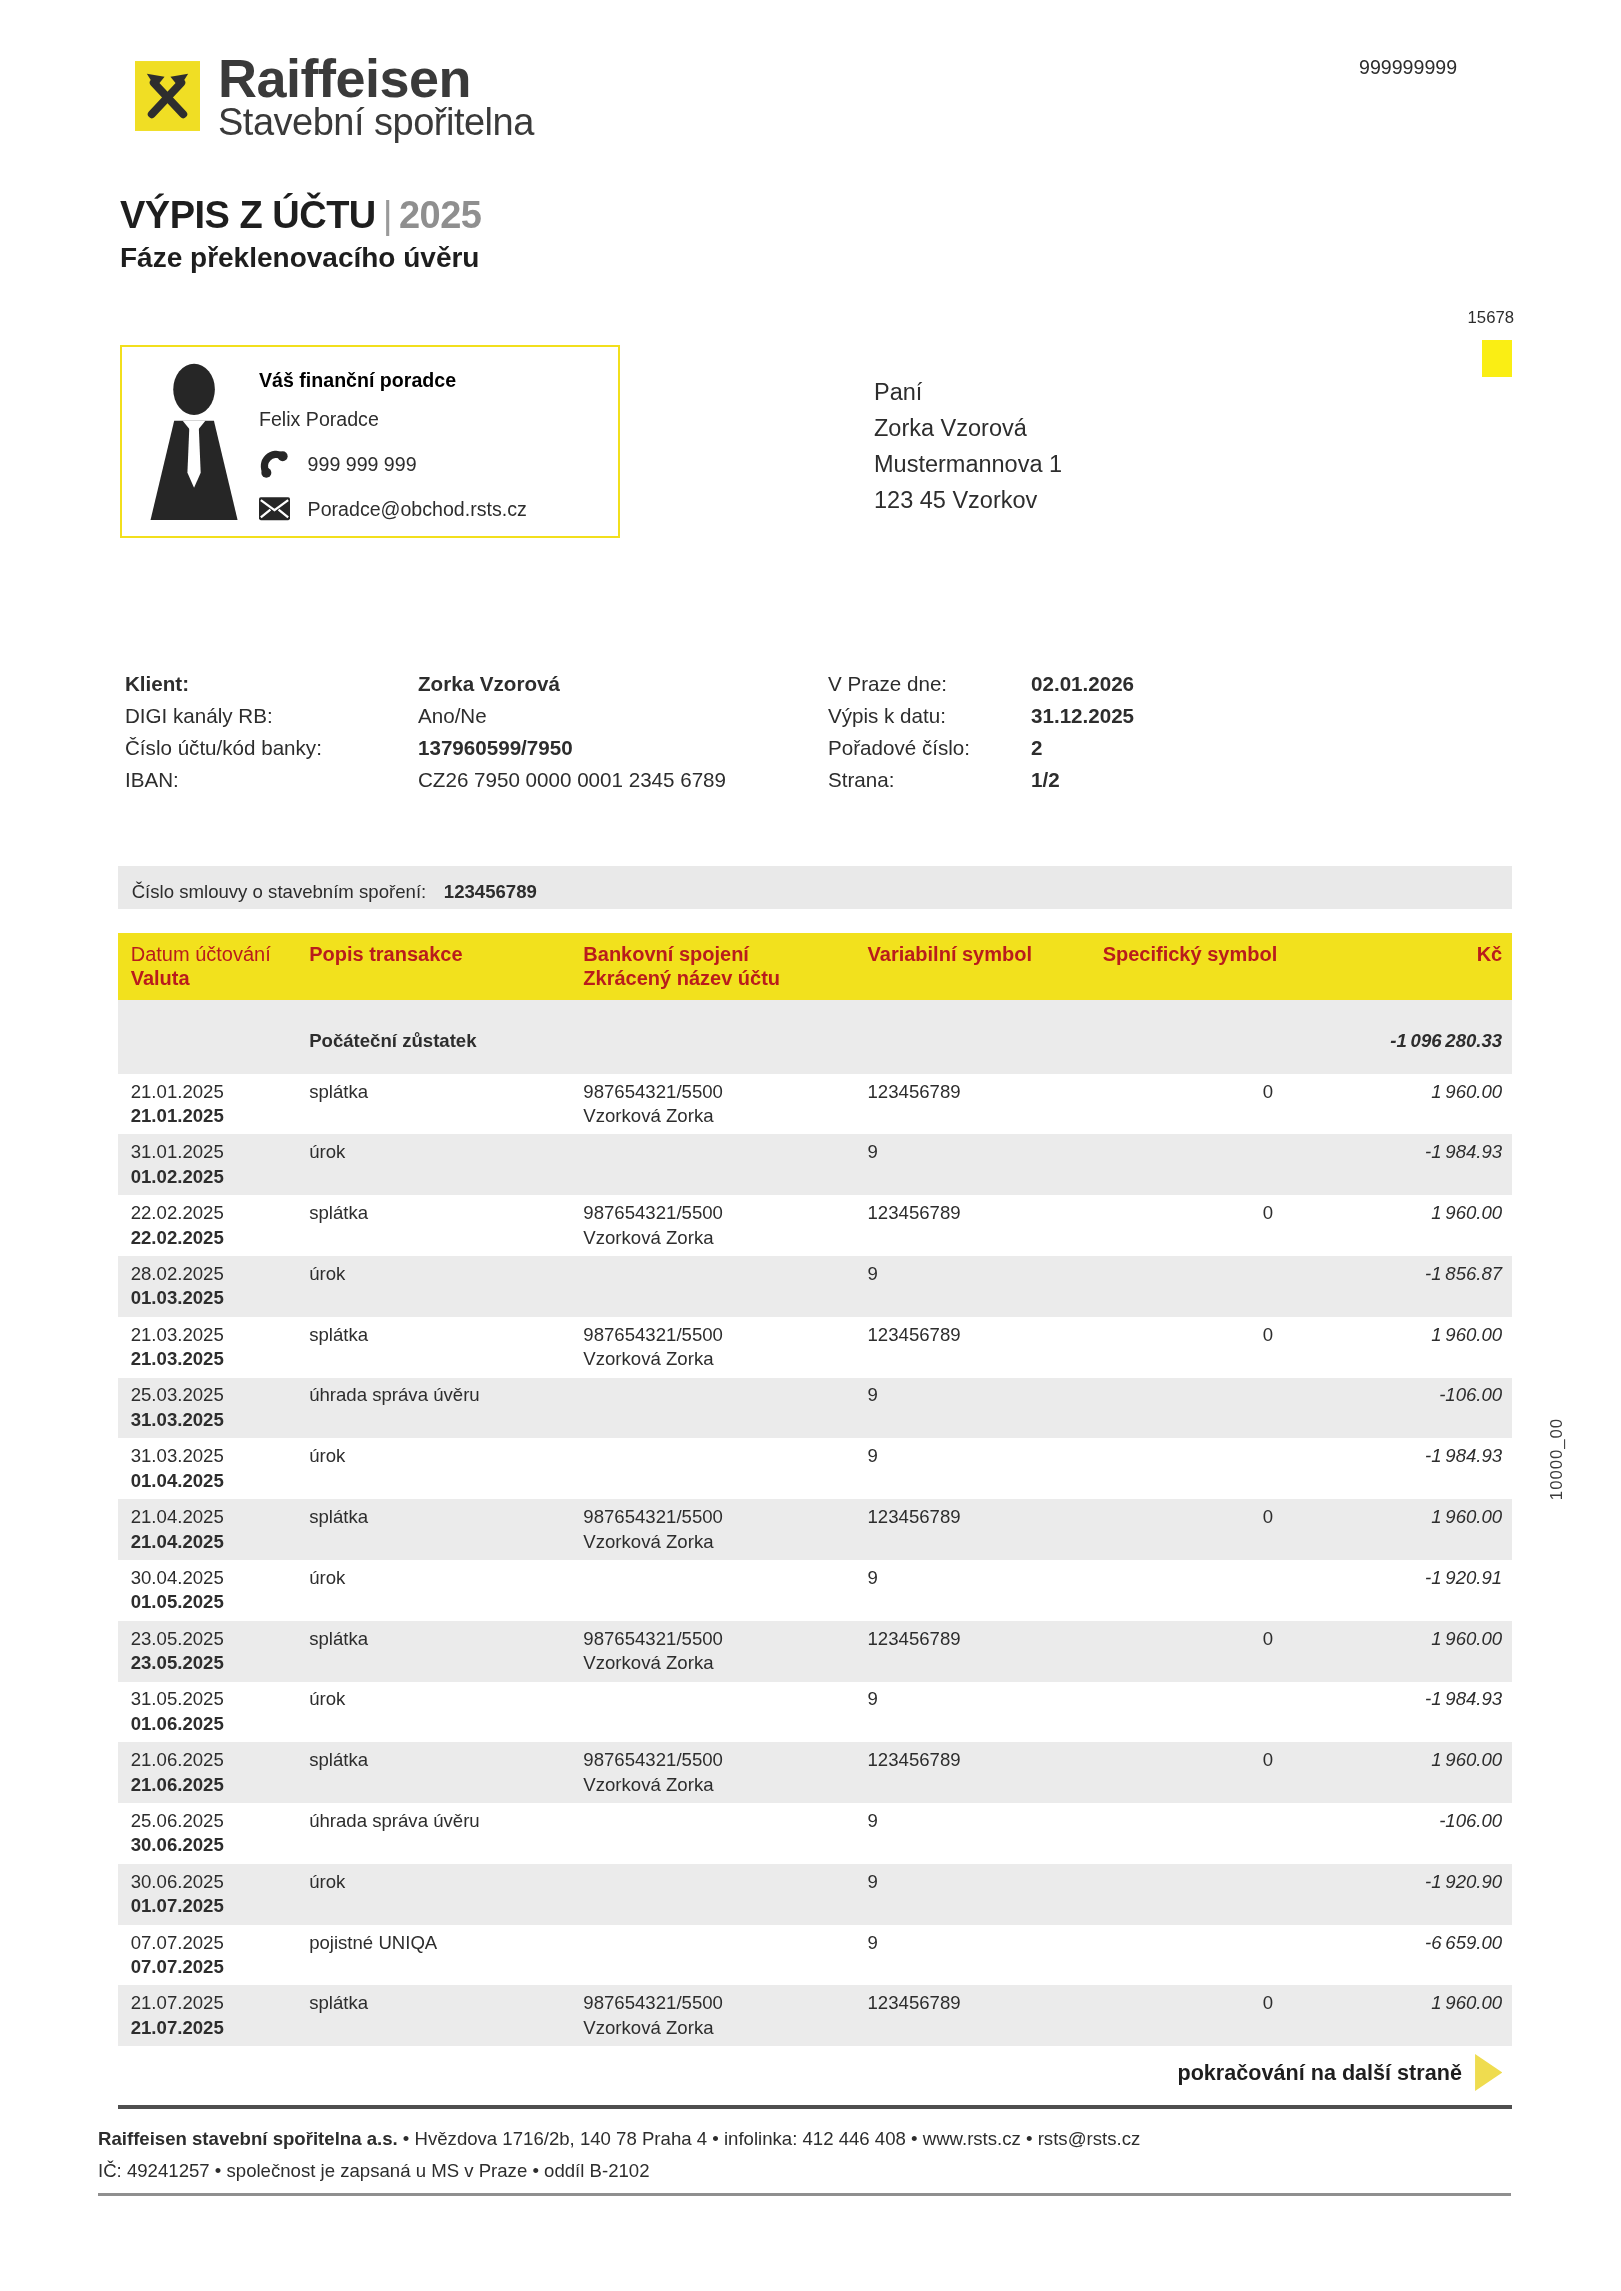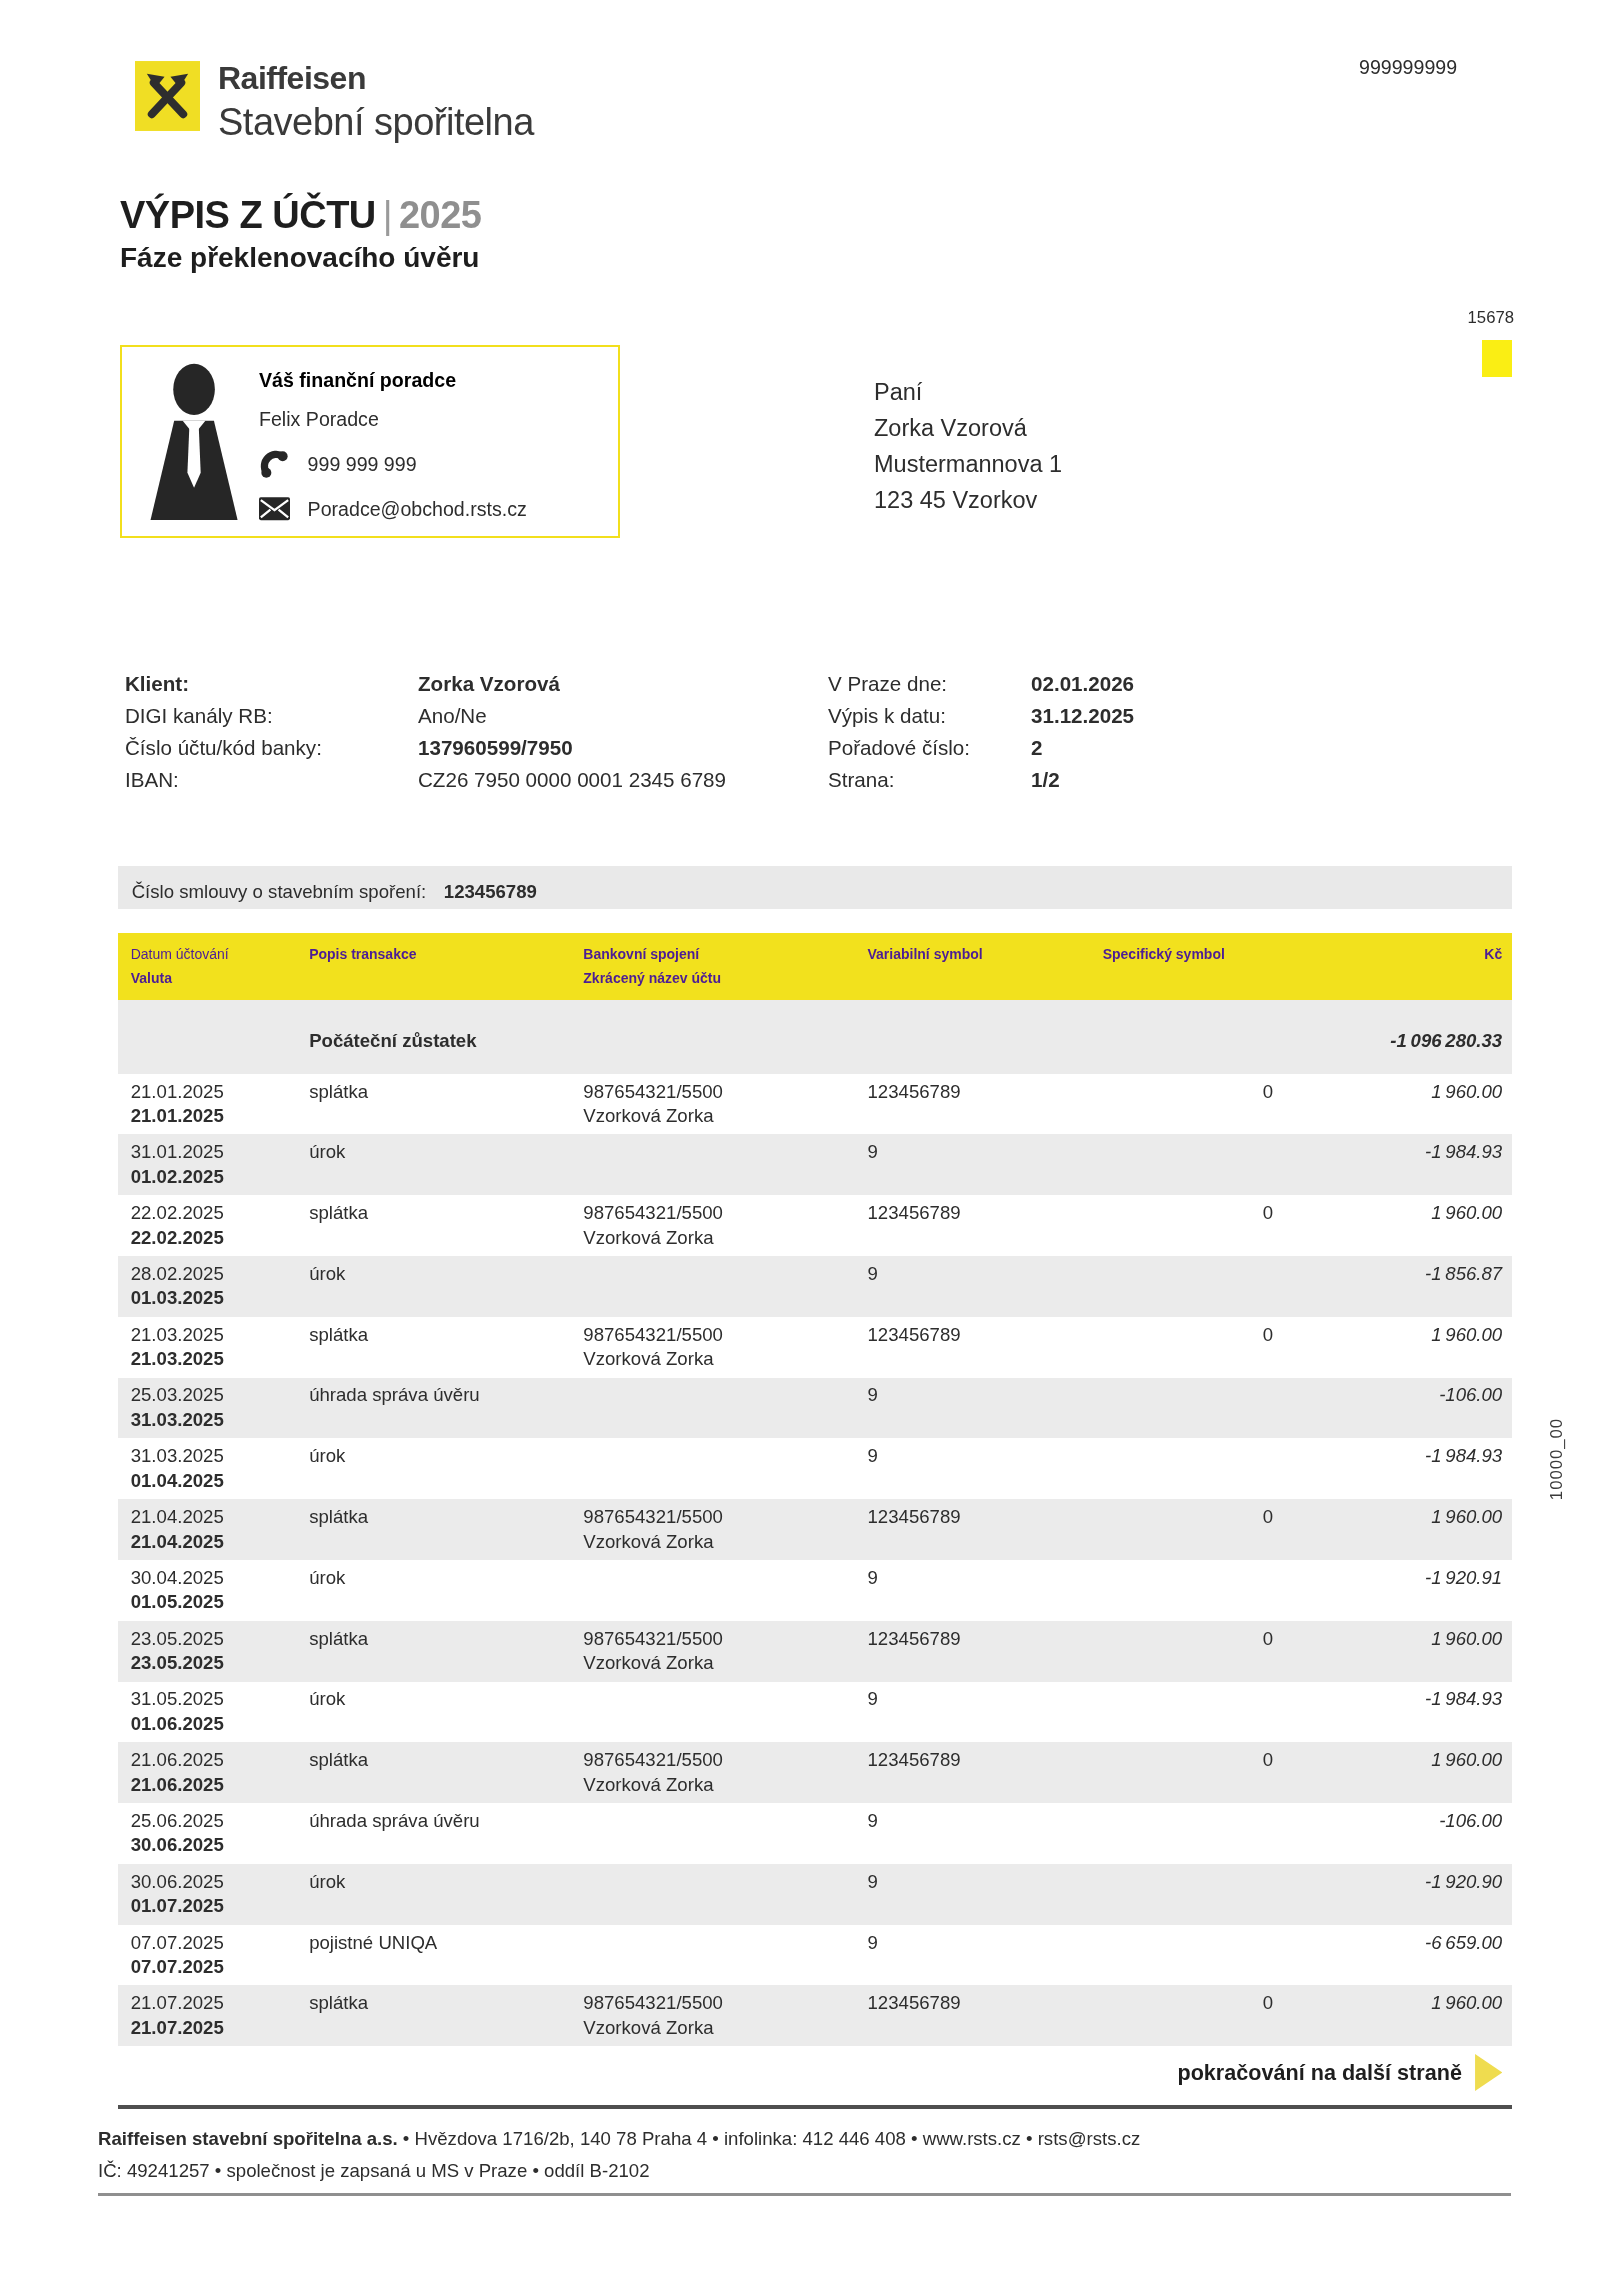--- a/index.html
+++ b/index.html
@@ -3,21 +3,21 @@
 <meta charset="utf-8">
 <style>
   html,body{margin:0;padding:0;background:#ffffff;}
   .page{position:relative;width:1621px;height:2292px;background:#fff;overflow:hidden;
         font-family:"Liberation Sans","DejaVu Sans",sans-serif;color:#2d2d2d;}
   .b{font-weight:700;}
 
   
   .logo{position:absolute;left:135px;top:61px;width:65px;height:70px;}
   .brand{position:absolute;left:218px;top:57px;color:#3a3a3a;}
-  .brand-name{font-size:32px;font-weight:700;line-height:43px;letter-spacing:-0.5px;}
+  .brand-name{font-size:54px;font-weight:700;line-height:43px;letter-spacing:-0.5px;}
   .brand-sub{font-size:38px;font-weight:400;line-height:44px;letter-spacing:-0.5px;}
   .cust-num{position:absolute;left:1359px;top:56px;font-size:19.6px;}
 
   .title{position:absolute;left:120px;top:194px;font-size:38px;font-weight:700;color:#1e1e1e;letter-spacing:-0.5px;}
   .t-sep{color:#9a9a9a;padding:0 6.9px;font-weight:400;}
   .t-year{color:#8f8f8f;}
   .subtitle{position:absolute;left:120px;top:242px;font-size:28px;font-weight:700;color:#1e1e1e;}
 
   .print-mark{position:absolute;right:107px;top:308px;font-size:16.7px;}
   .corner-square{position:absolute;left:1482px;top:340px;width:30px;height:37px;background:#FAEE14;}
@@ -42,22 +42,22 @@
   .info-left .info-row .val{position:absolute;left:293px;top:0;}
   .info-right .info-row .val{position:absolute;left:203px;top:0;font-weight:bold;}
 
   
   .contract-bar{position:absolute;left:118px;top:866px;width:1394px;height:43px;background:#E9E9E9;
                 font-size:18.6px;line-height:51px;padding-left:13.7px;box-sizing:border-box;}
   .contract-bar .num{font-weight:700;margin-left:17.6px;}
 
   
   .txn{position:absolute;left:118px;top:933px;width:1394px;border-collapse:collapse;table-layout:fixed;}
-  .txn th{background:#F2E11D;text-align:left;vertical-align:top;font-size:14px;line-height:24.5px;
-          font-weight:700;color:#4c1d95;padding:8.8px 0;}
+  .txn th{background:#F2E11D;text-align:left;vertical-align:top;font-size:20px;line-height:24.5px;
+          font-weight:700;color:#b91c1c;padding:8.8px 0;}
   .txn th.c1{padding-left:12.7px;}
   .txn th.c6{text-align:right;padding-right:9.8px;}
   .h-reg{font-weight:400;}
   .txn td{font-size:18.6px;line-height:24.5px;vertical-align:top;padding:5.9px 0;}
   .txn td.c1{padding-left:12.7px;}
   .txn td.c5{text-align:right;padding-right:17.6px;}
   .txn td.c6{text-align:right;padding-right:9.8px;font-style:italic;}
   .txn tbody tr:nth-child(odd){background:#EBEBEB;}
   .txn tr.opening td{padding-top:29px;padding-bottom:20.6px;margin-left:40px;}
 

